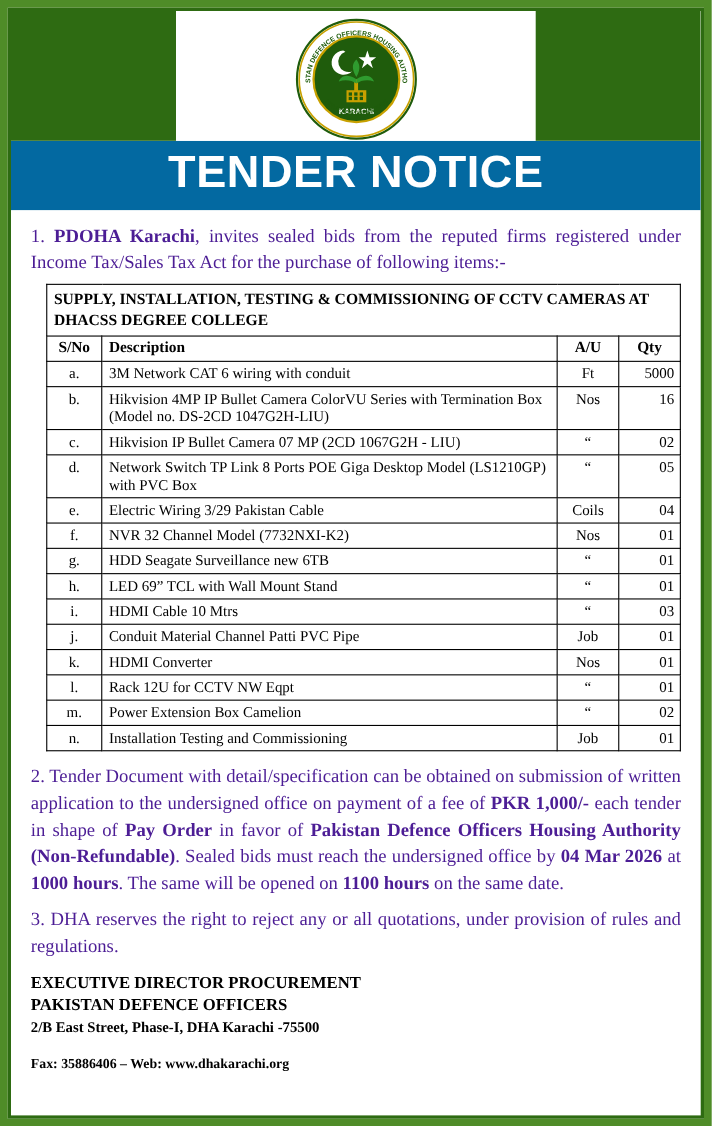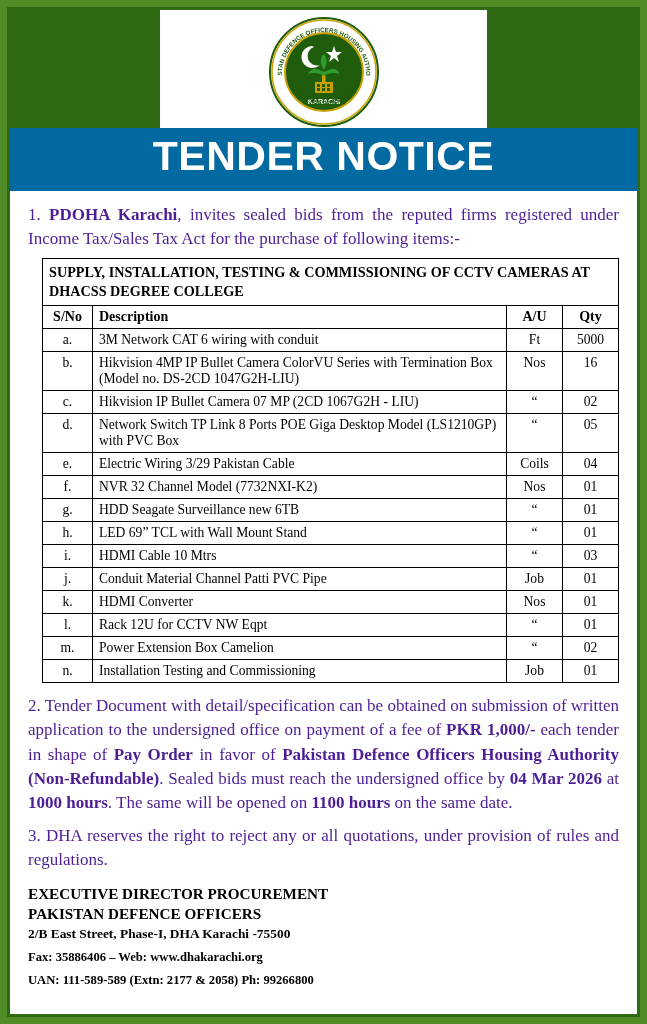--- a/index.html
+++ b/index.html
@@ -96,42 +96,42 @@
   th.hd {
     font-weight: bold;
     text-align: left;
     font-size: 14px;
     padding: 3px 6px !important;
   }
   th.hd.c, td.c { text-align: center; }
   td.sno { text-align: center; width: 50px; }
   td.desc { padding-left: 6px !important; }
   td.au { text-align: center; width: 56px; }
-  td.qty { text-align: center; width: 56px; }
+  td.qty { text-align: right; width: 56px; }
   tr.r td { height: 23px; }
   
   .footer {
     text-align: left;
     margin-top: 12px;
     line-height: 1.32;
   }
   .footer .l1 {
     font-family: "Liberation Serif", serif;
     font-weight: bold;
     font-size: 15.2px;
   }
   .footer .l2 {
     font-weight: bold;
     font-size: 13.4px;
     margin-top: 1px;
   }
   .footer .l3 {
     font-weight: bold;
     font-size: 12.6px;
-    margin-top: 6px;
+    margin-top: 16px;
   }
   
   .logo-ring-text { font-family: "Liberation Sans", sans-serif; }
 </style>
 </head>
 <body>
 
 <div class="page">
   <div class="inner">
 
@@ -283,18 +283,17 @@
         <span>2. Tender Document with detail/specification can be obtained on submission of written application to the undersigned office on payment of a fee of </span><b>PKR 1,000/-</b><span> each tender in shape of </span><b>Pay Order</b><span> in favor of </span><b>Pakistan Defence Officers Housing Authority (Non-Refundable)</b><span>. Sealed bids must reach the undersigned office by </span><b>04 Mar 2026</b><span> at </span><b>1000 hours</b><span>. The same will be opened on </span><b>1100 hours</b><span> on the same date.</span>
       </p>
 
       <p class="para">3. DHA reserves the right to reject any or all quotations, under provision of rules and regulations.</p>
 
       <div class="footer">
         <div class="l1">EXECUTIVE DIRECTOR PROCUREMENT</div>
         <div class="l1">PAKISTAN DEFENCE OFFICERS</div>
         <div class="l2">2/B East Street, Phase-I, DHA Karachi -75500</div>
         <div class="l3">Fax: 35886406 – Web: www.dhakarachi.org</div>
-        <div class="l3">UAN: 111-589-589 (Extn: 2177 &amp; 2058) Ph: 99266800</div>
       </div>
 
     </div>
   </div>
 </div>
 
 </body></html>

